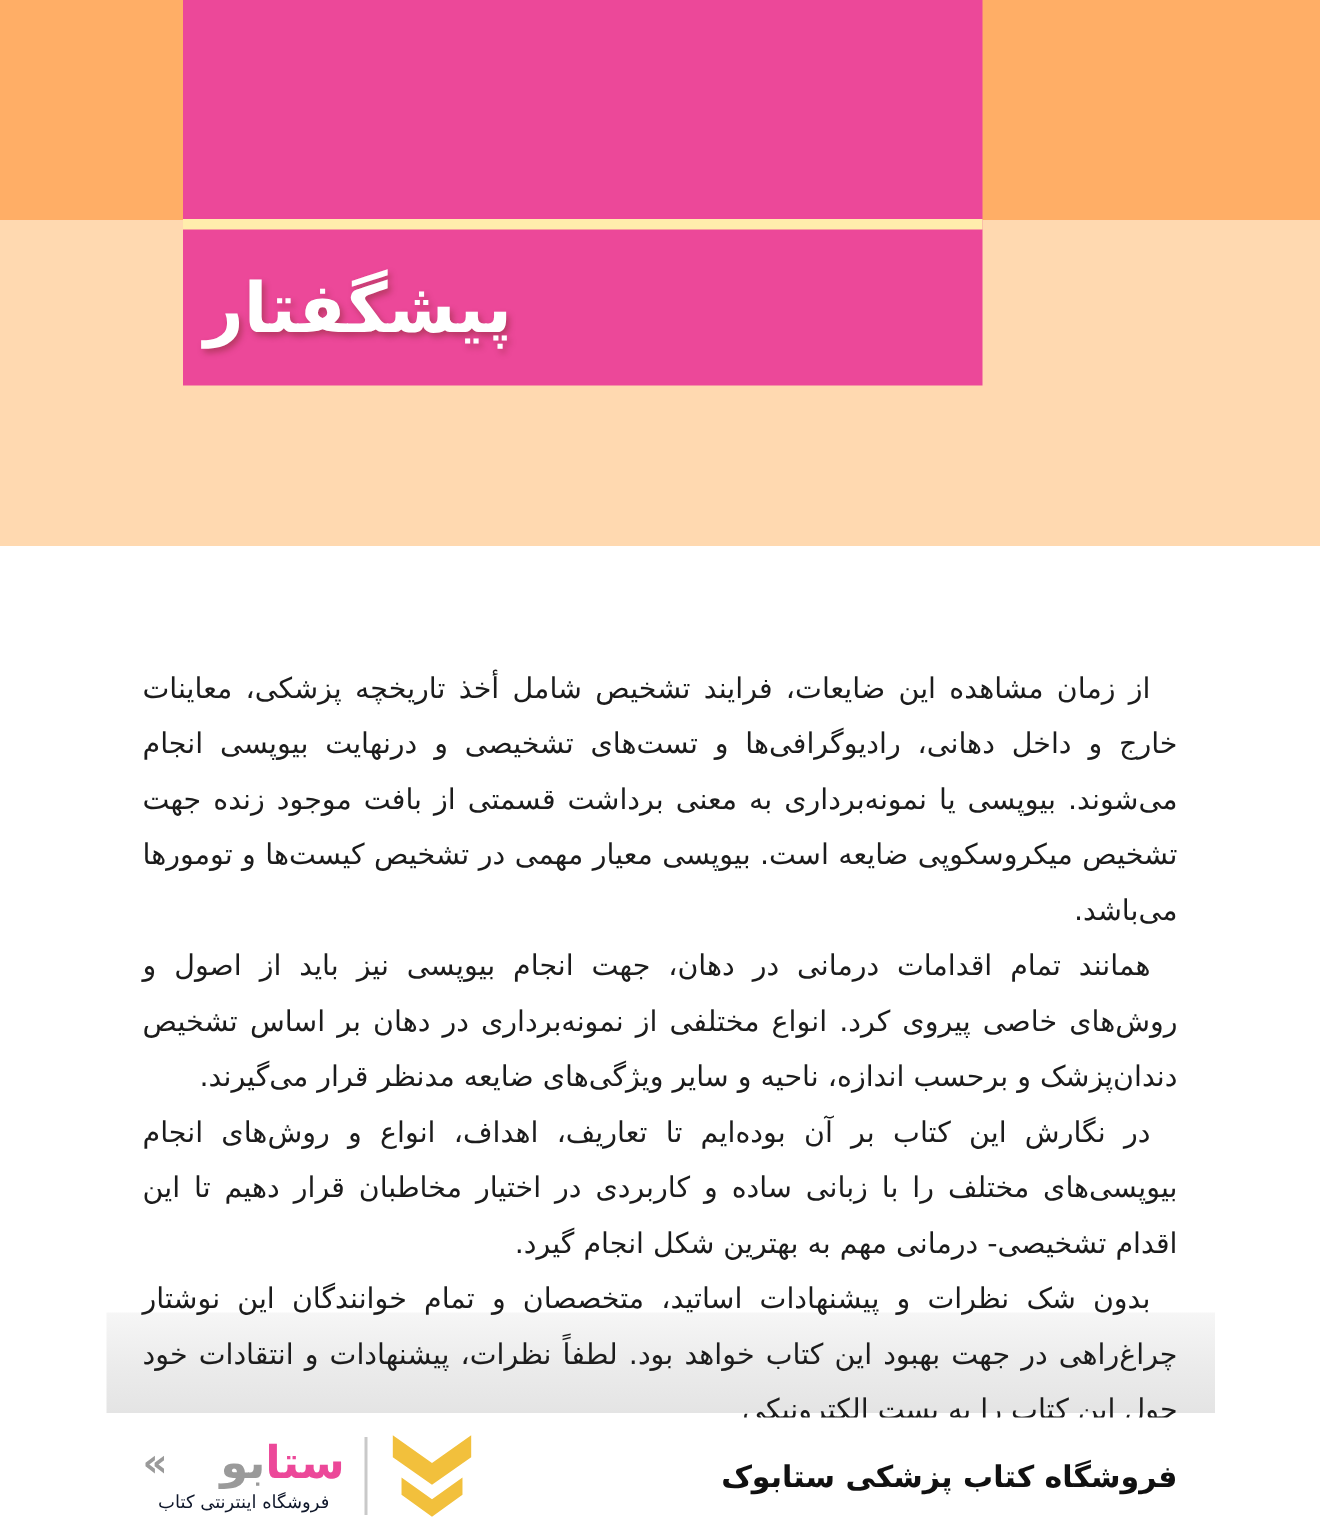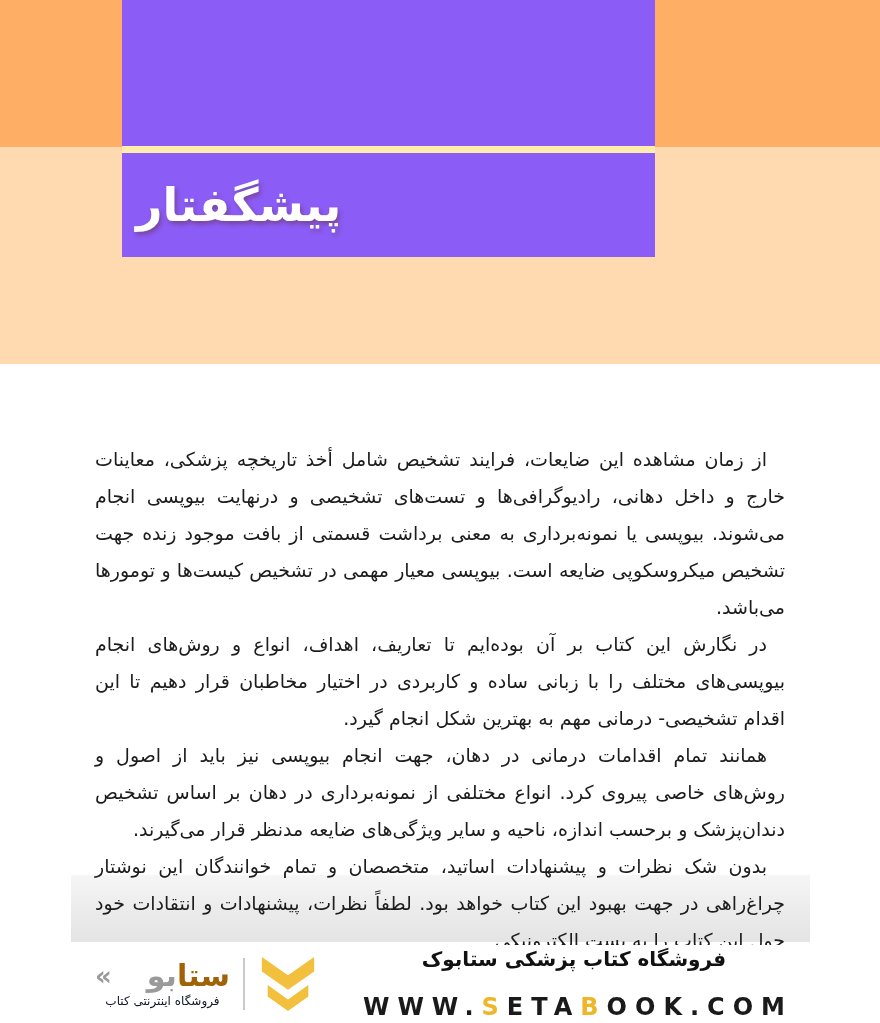--- a/index.html
+++ b/index.html
@@ -22,21 +22,21 @@
     background: #FFAE66;
   }
   .band-mid {
     position: absolute; left: 0; top: 147px;
     width: 880px; height: 217px;
     background: #FFD9B0;
   }
   .title-block {
     position: absolute; left: 122px; top: 0;
     width: 533px; height: 257px;
-    background: #8b5cf6;
+    background: #ec4899;
   }
   .title-divider {
     position: absolute; left: 0; top: 146px;
     width: 533px; height: 7px;
     background: #FFEDAC;
   }
   .title-lower {
     position: absolute; left: 0; top: 153px;
     width: 533px; height: 104px;
     display: flex; align-items: center;
@@ -88,21 +88,21 @@
   }
 
   .logo-lockup { display: flex; align-items: center; gap: 13px; height: 70px; }
   .logo-textcol { display: flex; flex-direction: column; align-items: center; gap: 3px; }
   .logo-wordmark {
     display: flex; direction: ltr; align-items: flex-end;
     font-weight: bold; font-size: 30px; line-height: 30px; white-space: nowrap;
   }
   .wm-mark  { color: #9A9A9A; font-size: 26px; line-height: 30px; margin-right: 1px; }
   .wm-end   { color: #9A9A9A; margin-left: 34px; }
-  .wm-start { color: #a16207; }
+  .wm-start { color: #ec4899; }
   .logo-subtitle {
     direction: rtl; color: #0f172a; font-size: 12px; white-space: nowrap;
   }
   .logo-divider { width: 2px; height: 52px; background: #C9C9C9; }
   .logo-icon { width: 60px; height: 62px; display: block; }
 
   .footer-right {
     display: flex; flex-direction: column; align-items: center; gap: 22px;
   }
   .shop-name {
@@ -126,22 +126,22 @@
     <div class="title-divider"></div>
     <div class="title-lower">
       <h1 class="chapter-title">پیشگفتار</h1>
     </div>
   </div>
 
   <div class="scroll-shade"></div>
 
   <div class="content">
     <p>از زمان مشاهده این ضایعات، فرایند تشخیص شامل أخذ تاریخچه پزشکی، معاینات خارج و داخل دهانی، رادیوگرافی‌ها و تست‌های تشخیصی و درنهایت بیوپسی انجام می‌شوند. بیوپسی یا نمونه‌برداری به معنی برداشت قسمتی از بافت موجود زنده جهت تشخیص میکروسکوپی ضایعه است. بیوپسی معیار مهمی در تشخیص کیست‌ها و تومورها می‌باشد.</p>
+    <p>همانند تمام اقدامات درمانی در دهان، جهت انجام بیوپسی نیز باید از اصول و روش‌های خاصی پیروی کرد. انواع مختلفی از نمونه‌برداری در دهان بر اساس تشخیص دندان‌پزشک و برحسب اندازه، ناحیه و سایر ویژگی‌های ضایعه مدنظر قرار می‌گیرند.</p>
     <p>در نگارش این کتاب بر آن بوده‌ایم تا تعاریف، اهداف، انواع و روش‌های انجام بیوپسی‌های مختلف را با زبانی ساده و کاربردی در اختیار مخاطبان قرار دهیم تا این اقدام تشخیصی- درمانی مهم به بهترین شکل انجام گیرد.</p>
-    <p>همانند تمام اقدامات درمانی در دهان، جهت انجام بیوپسی نیز باید از اصول و روش‌های خاصی پیروی کرد. انواع مختلفی از نمونه‌برداری در دهان بر اساس تشخیص دندان‌پزشک و برحسب اندازه، ناحیه و سایر ویژگی‌های ضایعه مدنظر قرار می‌گیرند.</p>
     <p>بدون شک نظرات و پیشنهادات اساتید، متخصصان و تمام خوانندگان این نوشتار چراغ‌راهی در جهت بهبود این کتاب خواهد بود. لطفاً نظرات، پیشنهادات و انتقادات خود حول این کتاب را به پست الکترونیکی</p>
   </div>
 
   <div class="footer">
 
     <div class="logo-lockup">
       <div class="logo-textcol">
         <div class="logo-wordmark">
           <span class="wm-mark">«</span>
           <span class="wm-end">بو</span>
@@ -151,20 +151,17 @@
       </div>
       <div class="logo-divider"></div>
       <svg class="logo-icon" viewBox="0 0 62 64" aria-hidden="true">
         <path d="M4 4 L31 23 L58 4 L58 19 L31 38 L4 19 Z" fill="#F2C03C"></path>
         <path d="M10 33 L31 48 L52 33 L52 45 L31 60 L10 45 Z" fill="#F2C03C"></path>
       </svg>
     </div>
 
     <div class="footer-right">
       <div class="shop-name">فروشگاه کتاب پزشکی ستابوک</div>
-      <div class="website">
-        <span>WWW.</span><span class="gold">S</span><span>ETA</span><span class="gold">B</span><span>OOK.COM</span>
-      </div>
     </div>
 
   </div>
 
 </div>
 
 </body></html>

